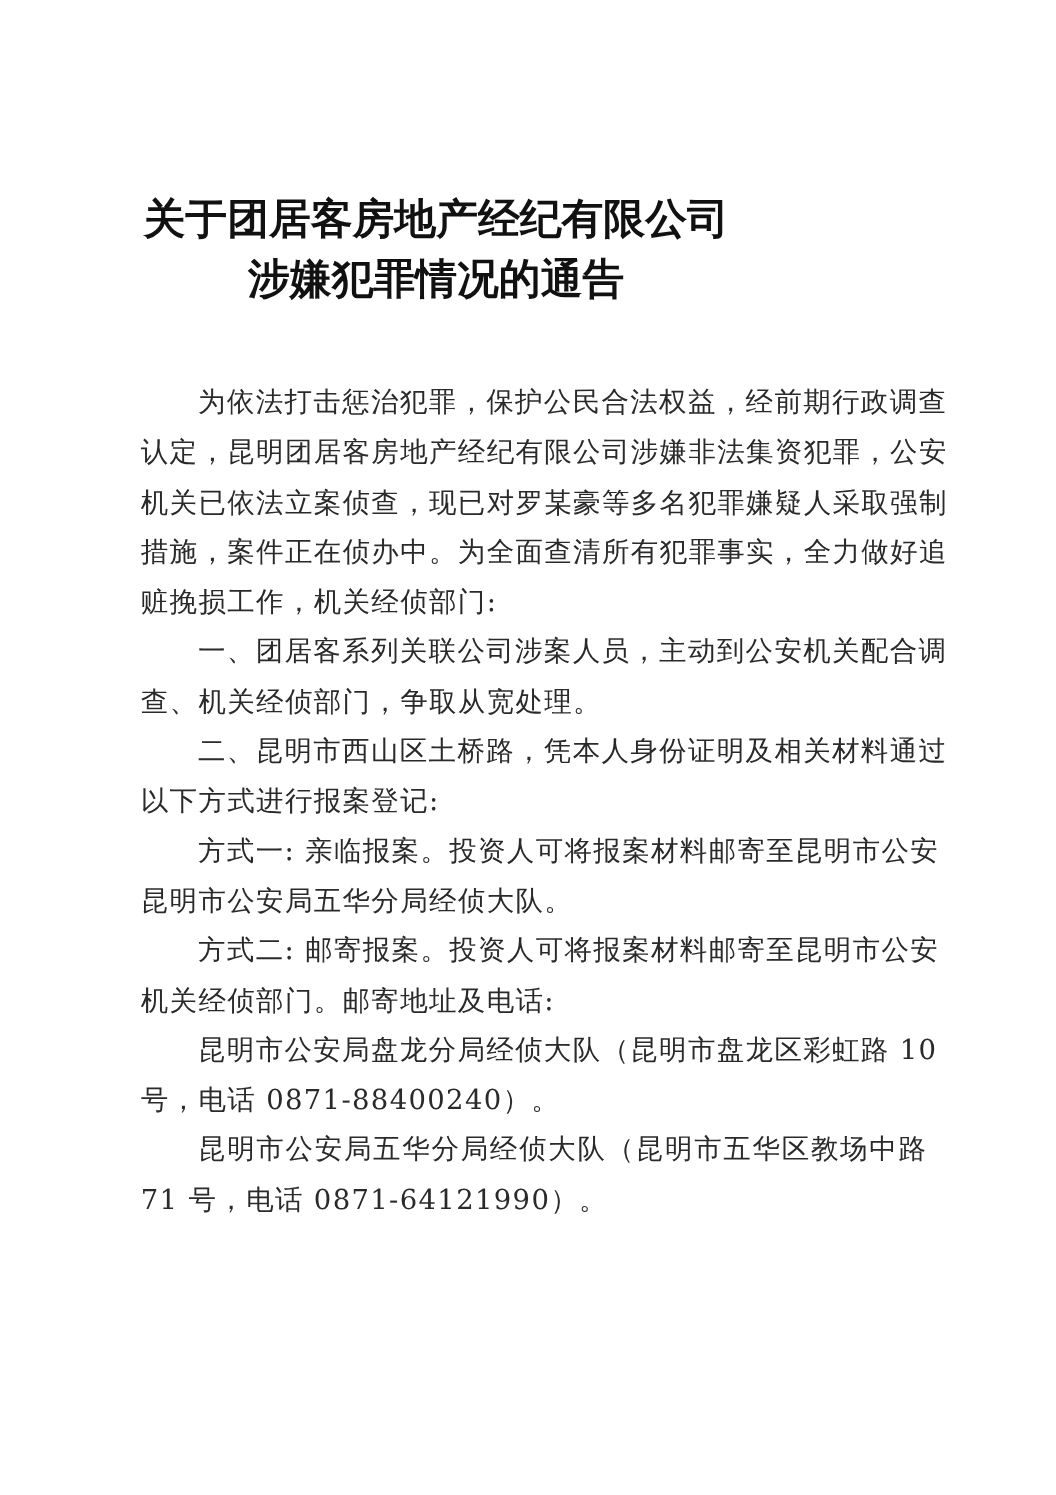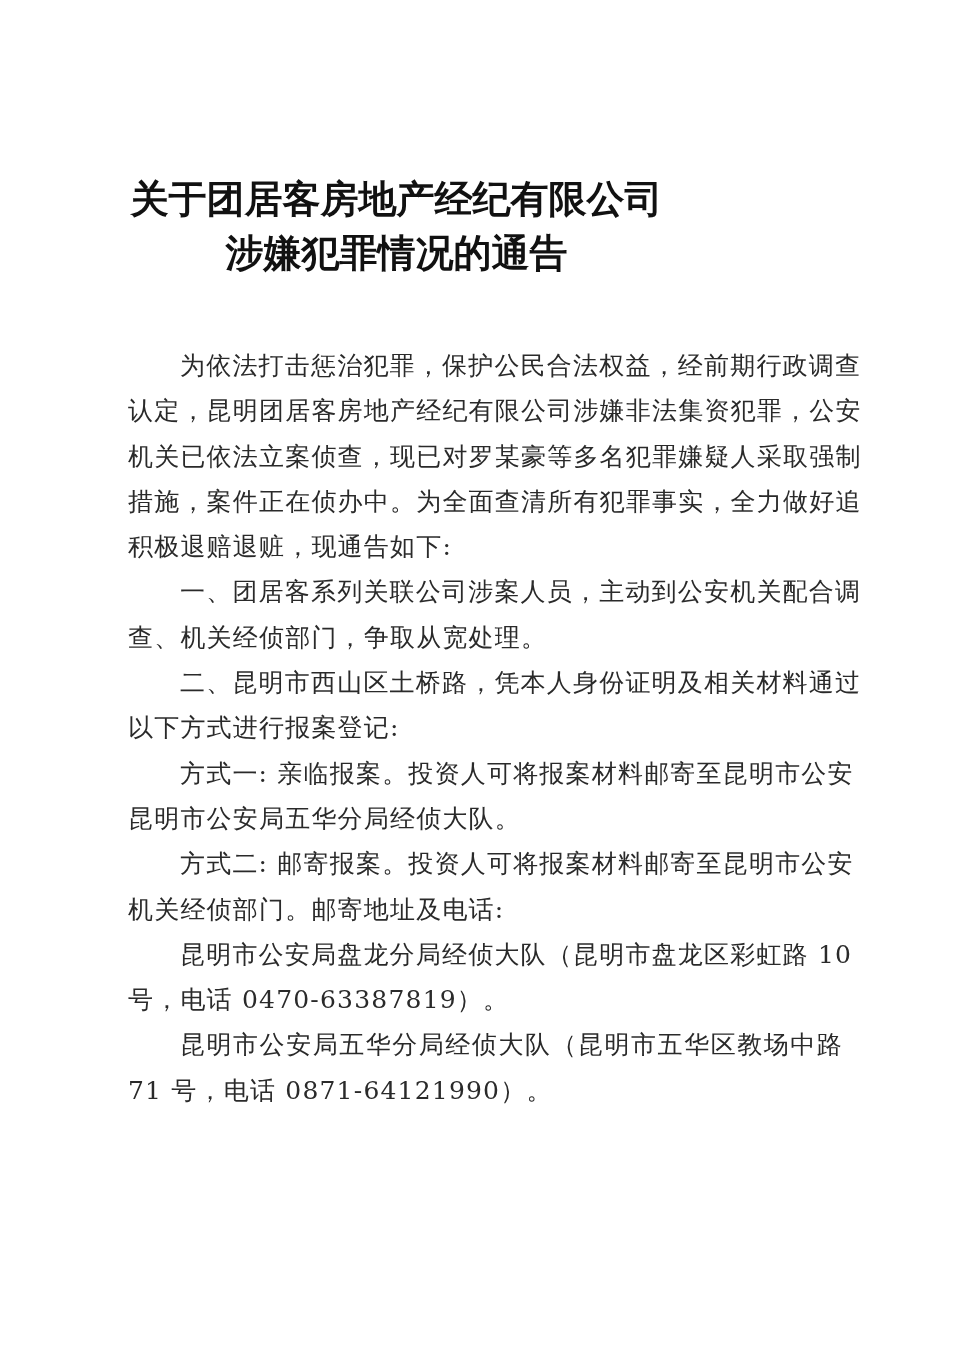--- a/index.html
+++ b/index.html
@@ -61,21 +61,21 @@
   <div class="title-line">涉嫌犯罪情况的通告</div>
 </div>
 
 <div class="body-block">
 
   <div>
     <div class="line indent justify">为依法打击惩治犯罪，保护公民合法权益，经前期行政调查</div>
     <div class="line justify">认定，昆明团居客房地产经纪有限公司涉嫌非法集资犯罪，公安</div>
     <div class="line justify">机关已依法立案侦查，现已对罗某豪等多名犯罪嫌疑人采取强制</div>
     <div class="line justify">措施，案件正在侦办中。为全面查清所有犯罪事实，全力做好追</div>
-    <div class="line">积极退赔退赃，现通告如下:</div>
+    <div class="line">赃挽损工作，机关经侦部门:</div>
   </div>
 
   <div>
     <div class="line indent justify">一、团居客系列关联公司涉案人员，主动到公安机关配合调</div>
     <div class="line">查、机关经侦部门，争取从宽处理。</div>
   </div>
 
   <div>
     <div class="line indent justify">二、昆明市西山区土桥路，凭本人身份证明及相关材料通过</div>
     <div class="line">以下方式进行报案登记:</div>
@@ -86,21 +86,21 @@
     <div class="line">昆明市公安局五华分局经侦大队。</div>
   </div>
 
   <div>
     <div class="line indent justify">方式二: 邮寄报案。投资人可将报案材料邮寄至昆明市公安</div>
     <div class="line">机关经侦部门。邮寄地址及电话:</div>
   </div>
 
   <div>
     <div class="line indent justify">昆明市公安局盘龙分局经侦大队（昆明市盘龙区彩虹路 10</div>
-    <div class="line">号，电话 0470-63387819）。</div>
+    <div class="line">号，电话 0871-88400240）。</div>
   </div>
 
   <div>
     <div class="line indent justify">昆明市公安局五华分局经侦大队（昆明市五华区教场中路</div>
     <div class="line">71 号，电话 0871-64121990）。</div>
   </div>
 
   <div>
   </div>
 

